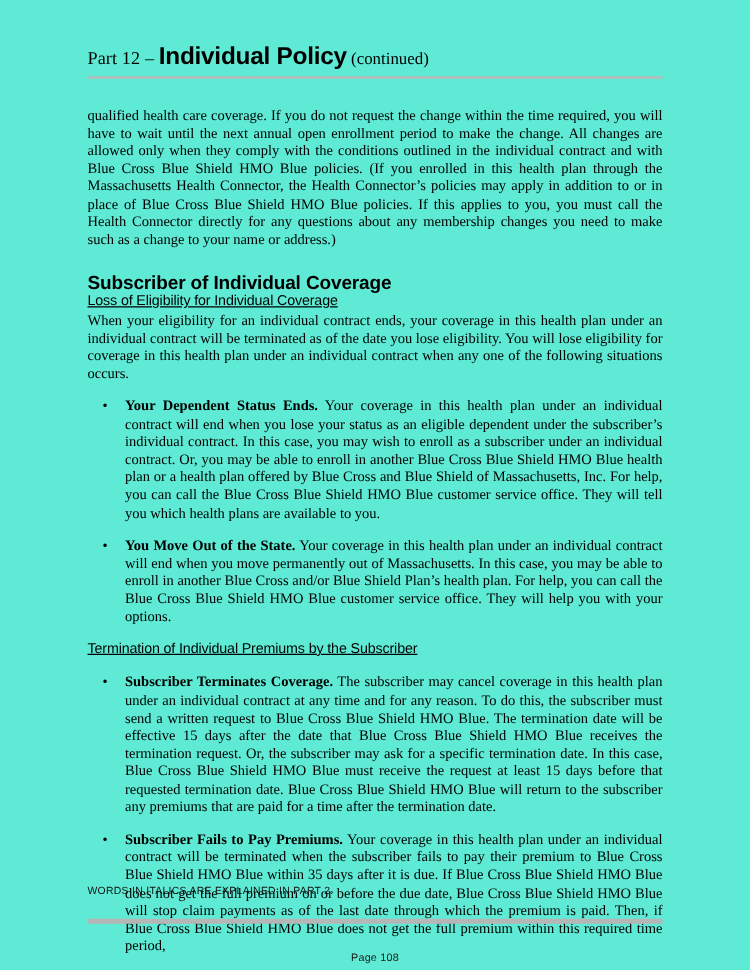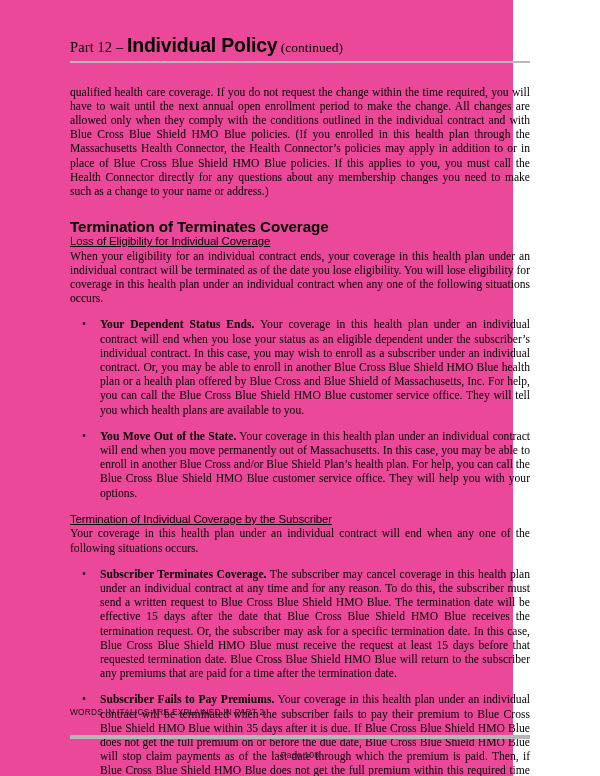--- a/index.html
+++ b/index.html
@@ -9,24 +9,24 @@
   }
   body {
     width: 600px;
     height: 776px;
     font-family: "Liberation Serif", serif;
     color: #000000;
     -webkit-font-smoothing: antialiased;
   }
   .page {
     position: relative;
-    width: 513px;
+    width: 600px;
     height: 776px;
     box-sizing: border-box;
-    background: #ec4899;
+    background: #5eead4;
   }
   .content {
     position: absolute;
     left: 70px;
     top: 36px;
     width: 460px;
   }
 
   
   .page-header {
@@ -130,21 +130,21 @@
   .footer-bar {
     height: 4px;
     background: #b6b6b6;
     width: 460px;
   }
   .footer-page {
     font-family: "Liberation Sans", sans-serif;
     font-size: 8.6px;
     text-align: center;
     color: #1a1a1a;
-    padding-top: 11px;
+    padding-top: 22px;
     letter-spacing: 0.2px;
   }
 </style>
 </head>
 <body>
 
 <div class="page">
 
   <div class="content">
 
@@ -154,43 +154,42 @@
       </div>
       <div class="header-rule"></div>
     </div>
 
     <div class="spacer-lg"></div>
 
     <p class="para body-block"><span>qualified health care coverage. If you do not request the change within the time required, you will have to wait until the next annual open enrollment period to make the change. All changes are allowed only when they comply with the conditions outlined in the </span><span class="it">individual contract</span><span> and with </span><span class="it">Blue Cross Blue Shield HMO Blue</span><span> policies. (If you enrolled in this health plan through the Massachusetts Health Connector, the Health Connector’s policies may apply in addition to or in place of </span><span class="it">Blue Cross Blue Shield HMO Blue</span><span> policies. If this applies to you, you must call the Health Connector directly for any questions about any membership changes you need to make such as a change to your name or address.)</span></p>
 
     <div class="spacer-lg"></div>
 
-    <h2 class="section-title">Termination of Terminates Coverage</h2>
+    <h2 class="section-title">Subscriber of Individual Coverage</h2>
 
     <h3 class="sub-title">Loss of Eligibility for Individual Coverage</h3>
     <p class="para body-block"><span>When your eligibility for an </span><span class="it">individual contract</span><span> ends, your coverage in this health plan under an </span><span class="it">individual contract</span><span> will be terminated as of the date you lose eligibility. You will lose eligibility for coverage in this health plan under an </span><span class="it">individual contract</span><span> when any one of the following situations occurs.</span></p>
 
     <div class="spacer-md"></div>
 
     <div class="bullet-item">
       <span class="bullet-dot">•</span>
       <span><span class="bd">Your Dependent Status Ends.</span><span> Your coverage in this health plan under an </span><span class="it">individual contract</span><span> will end when you lose your status as an eligible dependent under the </span><span class="it">subscriber’s individual contract</span><span>. In this case, you may wish to enroll as a </span><span class="it">subscriber</span><span> under an </span><span class="it">individual contract</span><span>. Or, you may be able to enroll in another </span><span class="it">Blue Cross Blue Shield HMO Blue</span><span> health plan or a health plan offered by Blue Cross and Blue Shield of Massachusetts, Inc. For help, you can call the </span><span class="it">Blue Cross Blue Shield HMO Blue</span><span> customer service office. They will tell you which health plans are available to you.</span></span>
     </div>
 
     <div class="spacer-md"></div>
 
     <div class="bullet-item">
       <span class="bullet-dot">•</span>
       <span><span class="bd">You Move Out of the State.</span><span> Your coverage in this health plan under an </span><span class="it">individual contract</span><span> will end when you move permanently out of Massachusetts. In this case, you may be able to enroll in another Blue Cross and/or Blue Shield Plan’s health plan. For help, you can call the </span><span class="it">Blue Cross Blue Shield HMO Blue</span><span> customer service office. They will help you with your options.</span></span>
     </div>
 
     <div class="spacer-md"></div>
 
-    <h3 class="sub-title">Termination of Individual Coverage by the Subscriber</h3>
-    <p class="para body-block"><span>Your coverage in this health plan under an </span><span class="it">individual contract</span><span> will end when any one of the following situations occurs.</span></p>
+    <h3 class="sub-title">Termination of Individual Premiums by the Subscriber</h3>
 
     <div class="spacer-md"></div>
 
     <div class="bullet-item">
       <span class="bullet-dot">•</span>
       <span><span class="bd">Subscriber Terminates Coverage.</span><span> The </span><span class="it">subscriber</span><span> may cancel coverage in this health plan under an </span><span class="it">individual contract</span><span> at any time and for any reason. To do this, the </span><span class="it">subscriber</span><span> must send a written request to </span><span class="it">Blue Cross Blue Shield HMO Blue</span><span>. The termination date will be effective 15 days after the date that </span><span class="it">Blue Cross Blue Shield HMO Blue</span><span> receives the termination request. Or, the </span><span class="it">subscriber</span><span> may ask for a specific termination date. In this case, </span><span class="it">Blue Cross Blue Shield HMO Blue</span><span> must receive the request at least 15 days before that requested termination date. </span><span class="it">Blue Cross Blue Shield HMO Blue</span><span> will return to the </span><span class="it">subscriber</span><span> any </span><span class="it">premiums</span><span> that are paid for a time after the termination date.</span></span>
     </div>
 
     <div class="spacer-md"></div>
 

